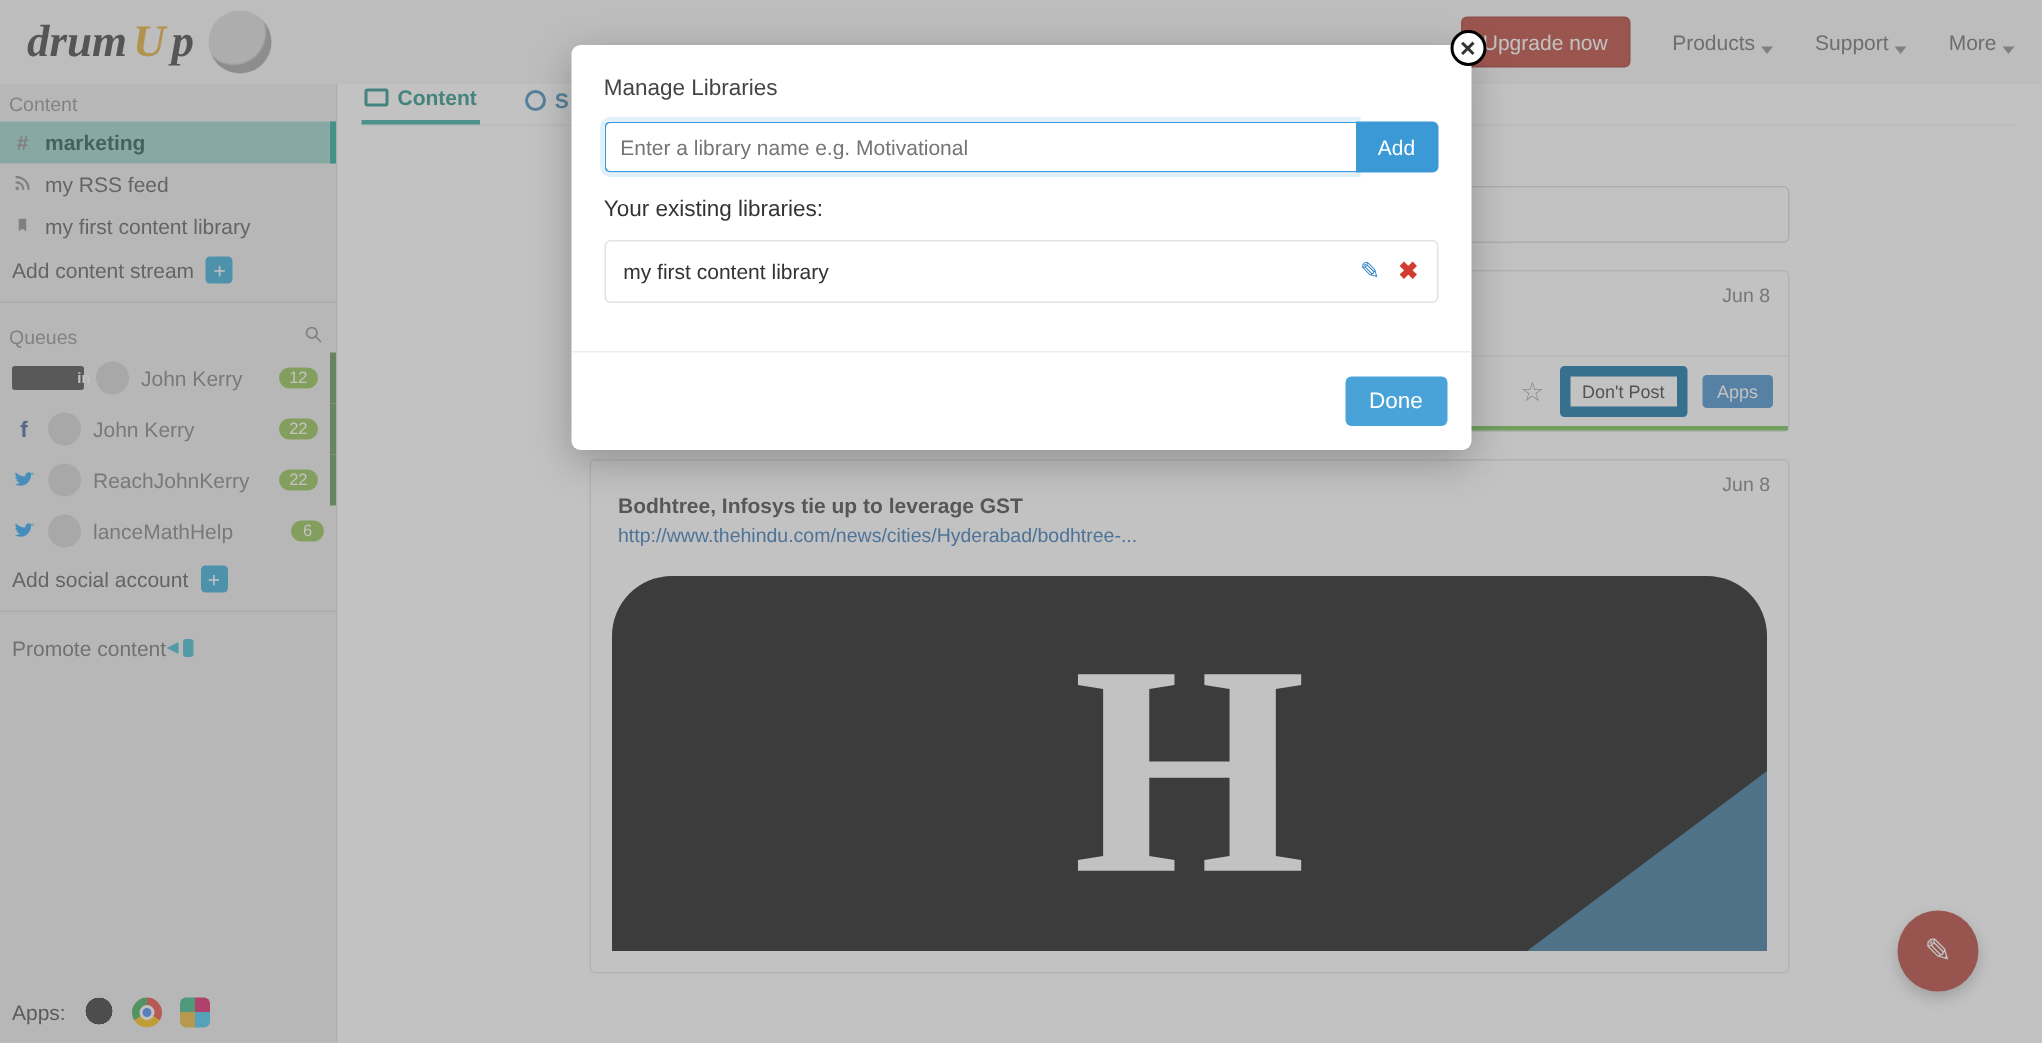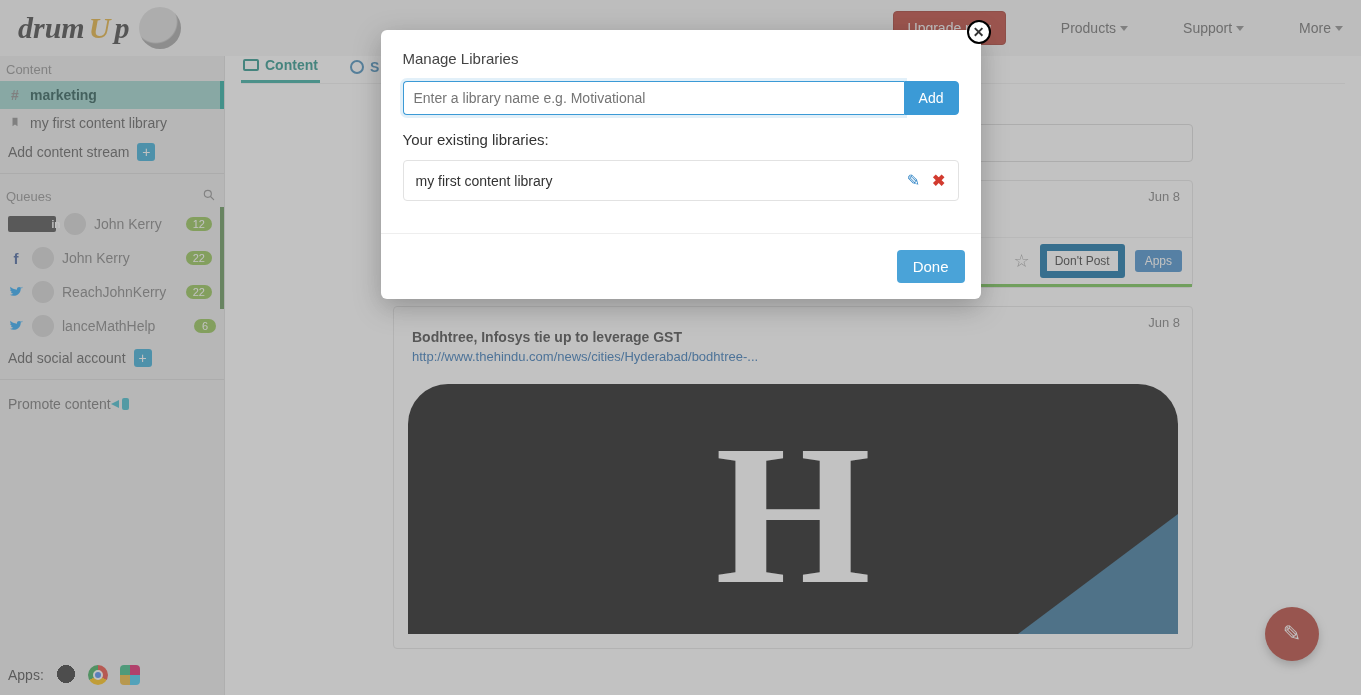--- a/index.html
+++ b/index.html
@@ -38,21 +38,21 @@
   }
   .topbar-spacer { flex: 1; }
   .topbar .nav {
     display: flex; align-items: center; gap: 28px;
   }
   .upgrade-btn {
     background: #b93a2e; color: #fff; border: 1px solid #a03026;
     border-radius: 4px; padding: 8px 14px; font-size: 14px; cursor: pointer;
   }
   .nav-link {
-    color: #666; cursor: pointer; display: inline-flex; align-items: center; gap: 4px; margin-left: 27px;
+    color: #666; cursor: pointer; display: inline-flex; align-items: flex-end; gap: 4px;
   }
   .caret { width: 0; height: 0; border-left: 4px solid transparent; border-right: 4px solid transparent; border-top: 5px solid #888; }
 
   
   .sidebar {
     position: absolute;
     top: 56px; left: 0; bottom: 0;
     width: 225px;
     background: #ececec;
     border-right: 1px solid #dcdcdc;
@@ -250,20 +250,28 @@
     </span>
   </div>
 </div>
 
 <div class="sidebar">
   <div class="section-label">Content</div>
 
   <div class="sb-item active">
     <span class="sb-icon">#</span>
     <span>marketing</span>
+  </div>
+  <div class="sb-item">
+    <span class="sb-icon">
+      <svg width="12" height="12" viewBox="0 0 24 24" fill="none">
+          <path d="M4 11a9 9 0 019 9M4 4a16 16 0 0116 16M5 20a1 1 0 100-2 1 1 0 000 2z" stroke="#888" stroke-width="3" stroke-linecap="round"></path>
+        </svg>
+    </span>
+    <span>my RSS feed</span>
   </div>
   <div class="sb-item">
     <span class="sb-icon">
       <svg width="10" height="12" viewBox="0 0 24 24">
           <path d="M6 2h12v20l-6-4-6 4V2z" fill="#888"></path>
         </svg>
     </span>
     <span>my first content library</span>
   </div>
   <div class="sb-item">

